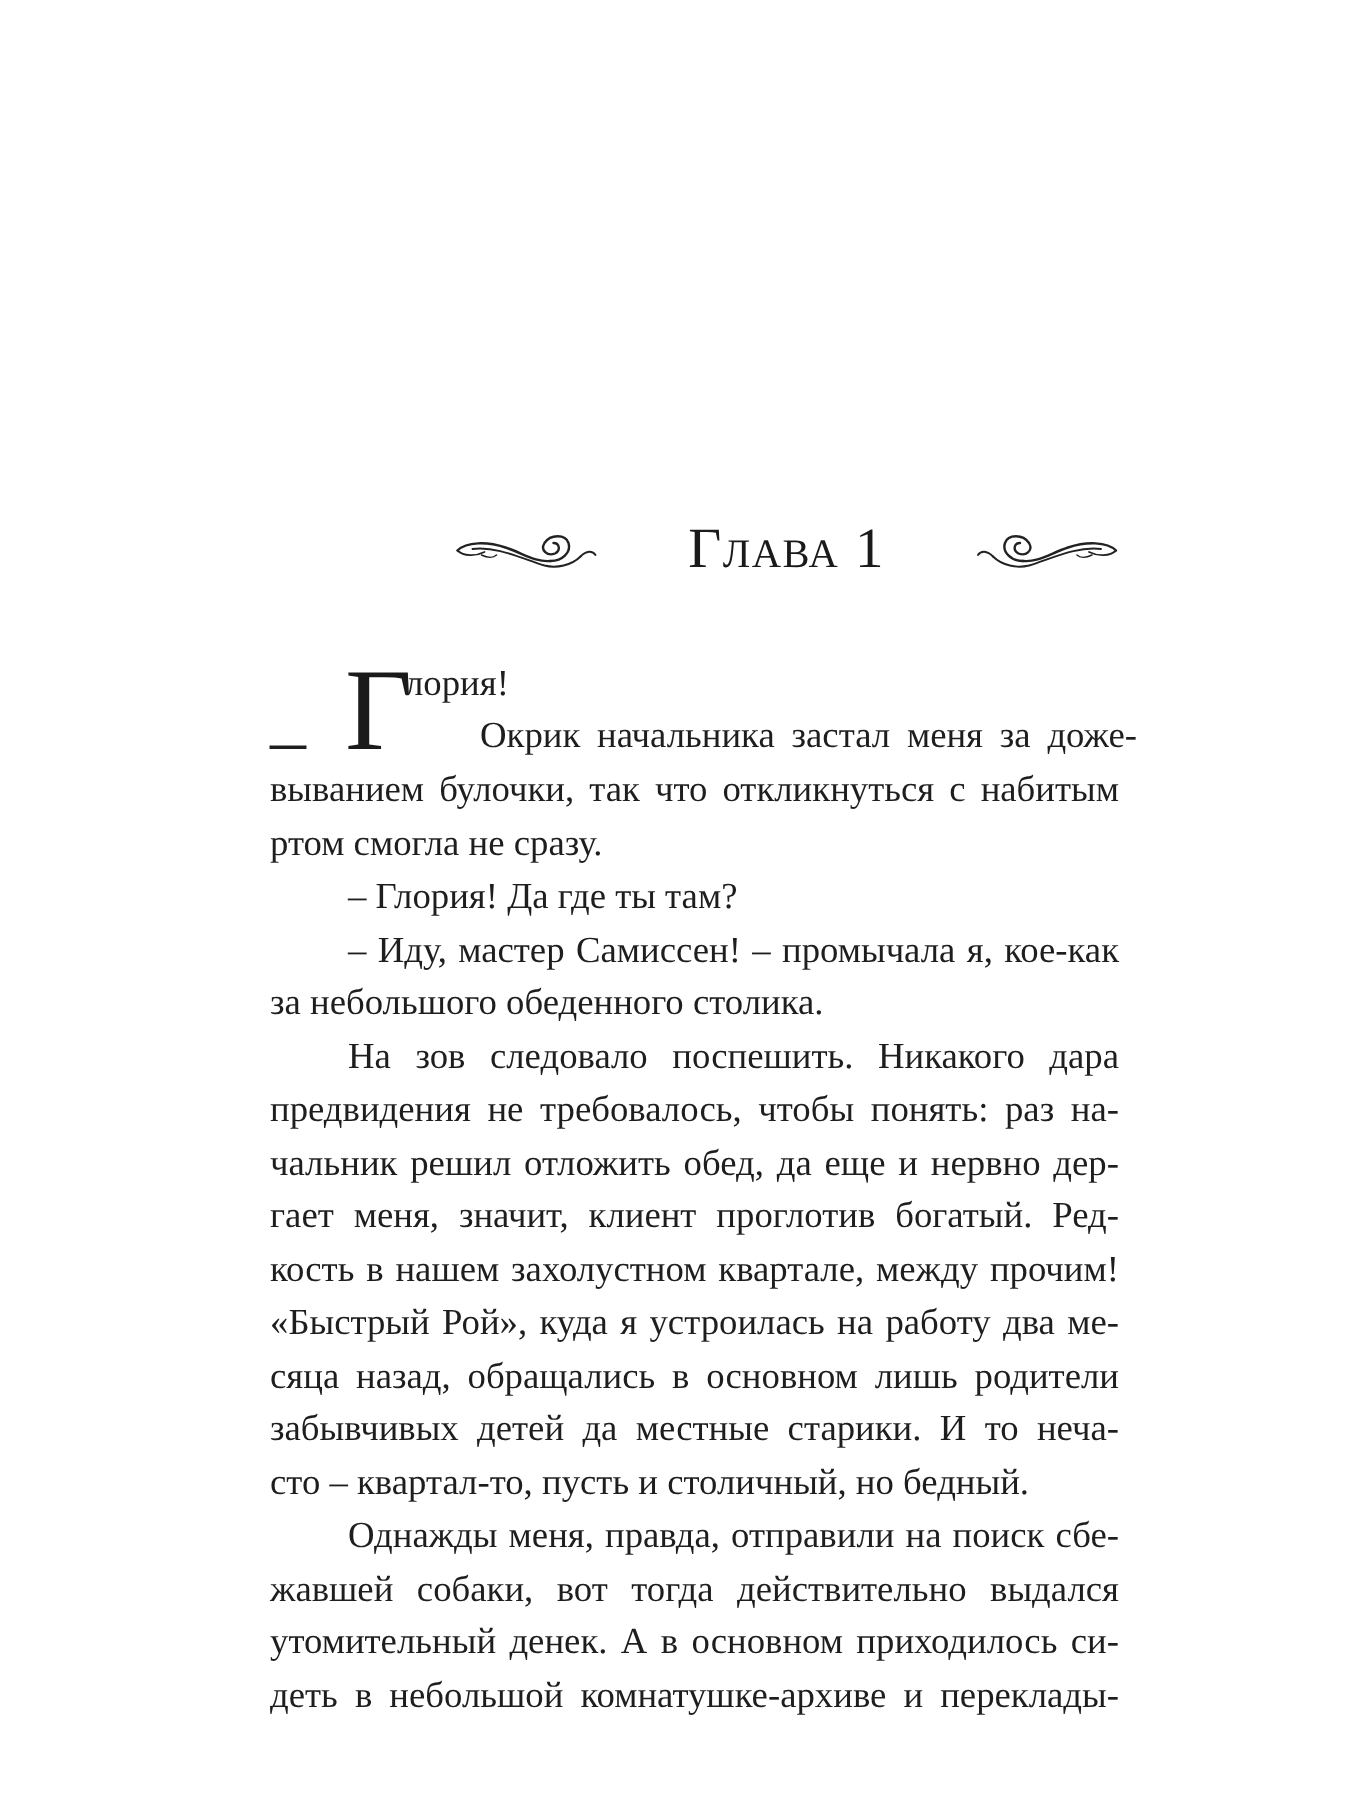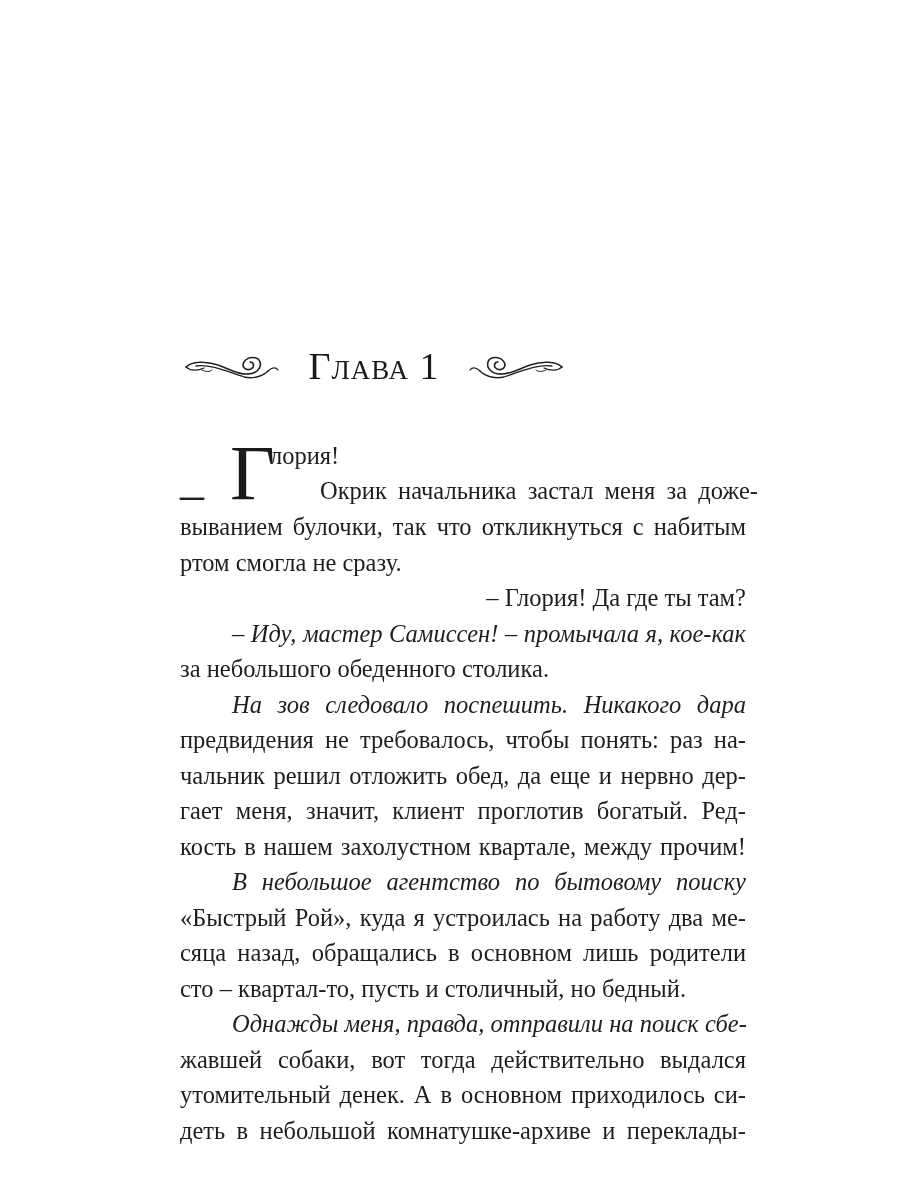--- a/index.html
+++ b/index.html
@@ -21,21 +21,22 @@
       width: 900px; height: 1200px;
     }
     .chapter-header {
       position: absolute;
       top: 340px;
       left: 0;
       width: 748px;
       height: 52px;
       display: flex;
       align-items: center;
-      justify-content: center;
+      justify-content: flex-end;
+      gap: 32px;
     }
     .ornament {
       width: 100px;
       height: 32px;
       display: block;
     }
     .ornament.right { transform: scaleX(-1); margin-left: 26px; }
     .ornament.left { margin-right: 26px; }
     .chapter-title {
       font-size: 38px;
@@ -95,31 +96,30 @@
       text-align: justify;
       text-align-last: justify;
       white-space: nowrap;
     }
     .indent-line {
       display: block;
       padding-left: 52px;
       text-align: justify;
       text-align-last: justify;
       white-space: nowrap;
-      font-style: italic;
     }
     .last-line {
       display: block;
       text-align: left;
       white-space: nowrap;
     }
     .indent-last {
       display: block;
       padding-left: 52px;
-      text-align: right;
+      text-align: left;
       white-space: nowrap;
     }
   </style>
 </head>
 <body>
 
 <div class="page">
 
   <div class="chapter-header">
     <svg class="ornament left" viewBox="0 0 100 32" xmlns="http://www.w3.org/2000/svg">
@@ -170,23 +170,23 @@
 
     <div>
       <span class="indent-line">На зов следовало поспешить. Никакого дара</span>
       <span class="justify-line">предвидения не требовалось, чтобы понять: раз на-</span>
       <span class="justify-line">чальник решил отложить обед, да еще и нервно дер-</span>
       <span class="justify-line">гает меня, значит, клиент проглотив богатый. Ред-</span>
       <span class="justify-line">кость в нашем захолустном квартале, между прочим!</span>
     </div>
 
     <div>
-      <span class="indent-line">В небольшое агентство по бытовому поиску</span>
       <span class="justify-line">«Быстрый Рой», куда я устроилась на работу два ме-</span>
       <span class="justify-line">сяца назад, обращались в основном лишь родители</span>
+      <span class="justify-line">забывчивых детей да местные старики. И то неча-</span>
       <span class="last-line">сто – квартал-то, пусть и столичный, но бедный.</span>
     </div>
 
     <div>
       <span class="indent-line">Однажды меня, правда, отправили на поиск сбе-</span>
       <span class="justify-line">жавшей собаки, вот тогда действительно выдался</span>
       <span class="justify-line">утомительный денек. А в основном приходилось си-</span>
       <span class="justify-line">деть в небольшой комнатушке-архиве и переклады-</span>
 
     </div>

